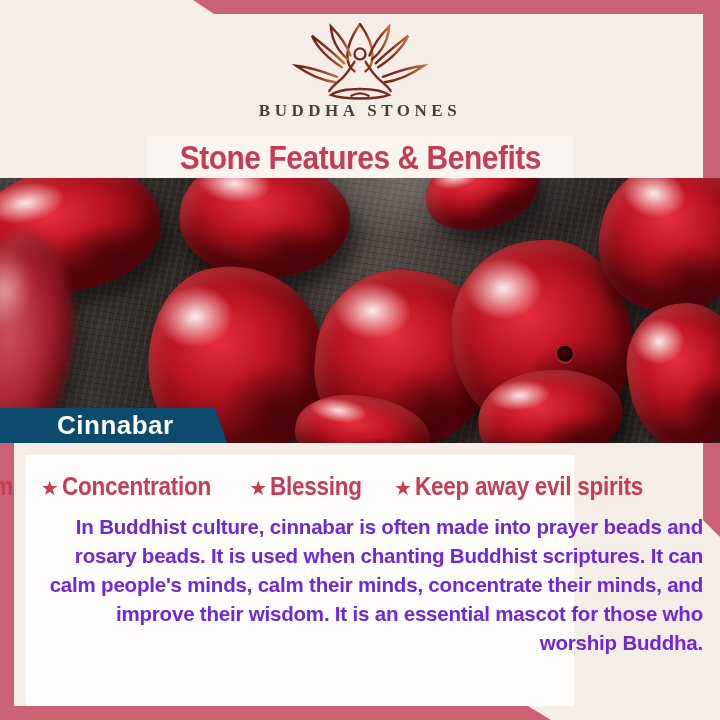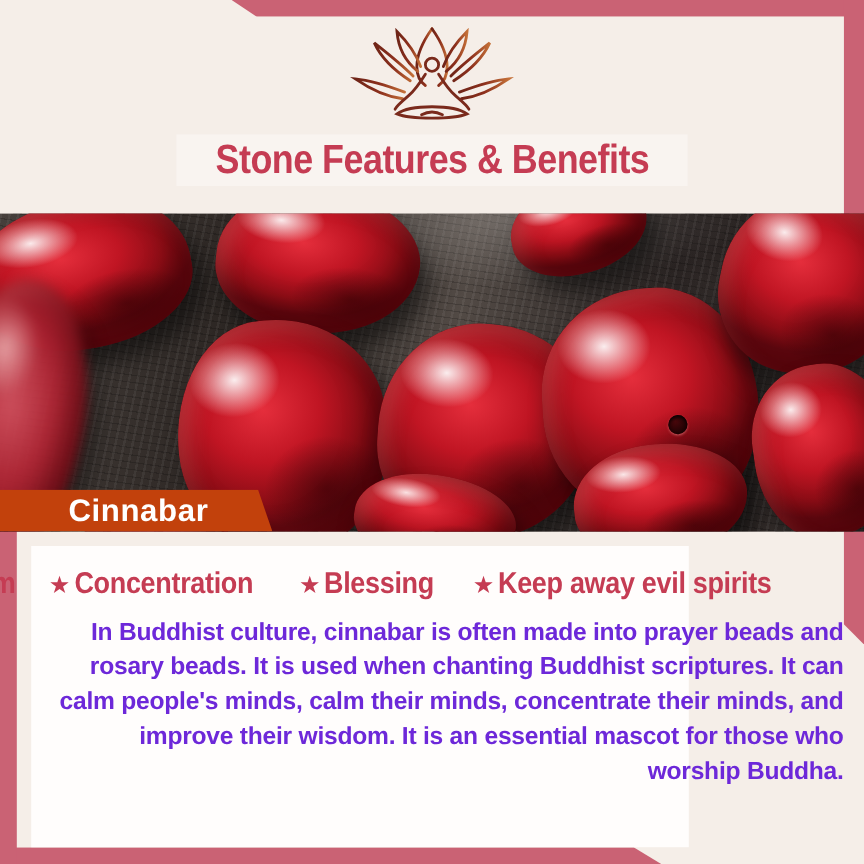--- a/index.html
+++ b/index.html
@@ -20,21 +20,21 @@
 
   
   .logo{position:absolute;left:285px;top:20px;width:150px;height:82px;}
   .brand{
     position:absolute;left:0;top:101px;width:720px;text-align:center;
     font-family:"Liberation Serif",serif;font-size:17px;letter-spacing:4.5px;
     color:#45403d;font-weight:600;
   }
   
   .title-band{
-    position:absolute;left:147px;top:112px;width:426px;height:43px;
+    position:absolute;left:147px;top:136px;width:426px;height:43px;
     background:#f9f4f0;display:flex;align-items:center;justify-content:center;
   }
   .title-band h1{
     margin:0;font-size:34px;font-weight:800;color:#c53c53;
     transform:scaleX(.88);transform-origin:center;white-space:nowrap;
     letter-spacing:-0.5px;
   }
   
   .photo{
     position:absolute;left:0;top:178px;width:720px;height:265px;overflow:hidden;
@@ -63,21 +63,21 @@
       radial-gradient(ellipse 60% 50% at 45% 45%, #d4505e, #b02433 55%, #7c101c 100%);}
   .stone.dim{opacity:.85;}
   .hole{
     position:absolute;width:16px;height:16px;border-radius:50%;
     background:radial-gradient(circle at 38% 32%, #4a070b, #1d0203 72%);
     box-shadow:0 1px 2px rgba(255,160,160,.5), inset 0 2px 3px rgba(0,0,0,.8);
   }
   
   .stone-banner{
     position:absolute;left:0;top:408px;width:240px;height:35px;
-    background:#c2410c;
+    background:#0c4a6e;
     clip-path:polygon(0 0,215px 0,227px 35px,0 35px);
     display:flex;align-items:center;
   }
   .stone-banner span{
     margin-left:57px;color:#ffffff;font-size:26px;font-weight:bold;
     letter-spacing:.5px;
   }
   
   .panel{
     position:absolute;left:26px;top:455px;width:548px;height:251px;
@@ -134,20 +134,21 @@
     </g>
     <g fill="none" stroke="#7a2a1c" stroke-width="3" stroke-linecap="round">
 
       <circle cx="95" cy="43" r="7"></circle>
       <path d="M88,53 C83,61 78,69 70,76 C63,82 58,86 56,90"></path>
       <path d="M102,53 C107,61 112,69 120,76 C127,82 132,86 134,90"></path>
       <path d="M58,95 C72,85 118,85 132,95 C118,101 72,101 58,95 Z"></path>
       <path d="M84,96 q11,-6 22,0"></path>
     </g>
   </svg>
+  <div class="brand">BUDDHA STONES</div>
 
   <div class="title-band">
     <h1>Stone Features &amp; Benefits</h1>
   </div>
 
   <div class="photo">
     <div class="stone" style="left:-25px;top:-12px;width:185px;height:125px;transform:rotate(-10deg);border-radius:55% 45% 50% 50%/48% 52% 45% 55%;"></div>
     <div class="stone" style="left:180px;top:-20px;width:170px;height:120px;transform:rotate(6deg);"></div>
     <div class="stone blurred" style="left:-45px;top:55px;width:115px;height:235px;transform:rotate(8deg);"></div>
     <div class="stone" style="left:148px;top:88px;width:175px;height:195px;transform:rotate(-6deg);border-radius:45% 55% 48% 52%/55% 45% 52% 48%;"></div>

